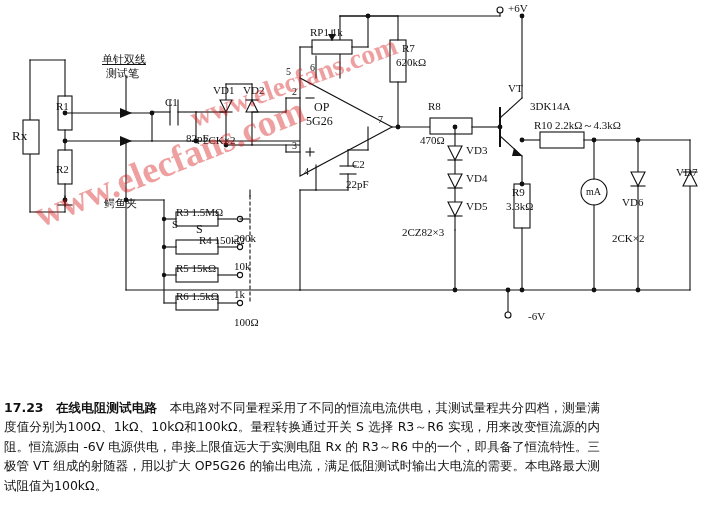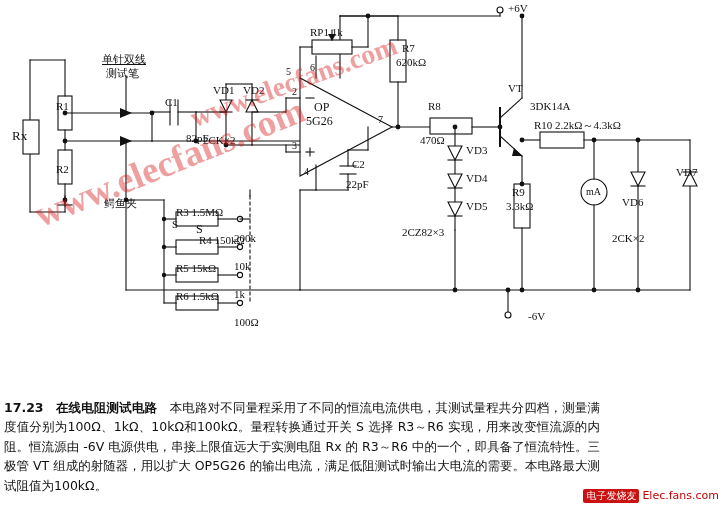--- a/index.html
+++ b/index.html
@@ -264,17 +264,14 @@
   <div class="wm" id="wm2">www.elecfans.com</div>
 
   <div class="cap">
     <p>
       <span class="title">17.23</span>
       &nbsp;&nbsp;<span class="title">在线电阻测试电路</span>
       &nbsp;&nbsp;<span>本电路对不同量程采用了不同的恒流电流供电，其测试量程共分四档，测量满度值分别为100Ω、1kΩ、10kΩ和100kΩ。量程转换通过开关 S 选择 R3～R6 实现，用来改变恒流源的内阻。恒流源由 -6V 电源供电，串接上限值远大于实测电阻 Rx 的 R3～R6 中的一个，即具备了恒流特性。三极管 VT 组成的射随器，用以扩大 OP5G26 的输出电流，满足低阻测试时输出大电流的需要。本电路最大测试阻值为100kΩ。</span>
     </p>
   </div>
 
-  <div id="wmcorner">
-    <span class="box">电子发烧友</span><span>Elec.fans.com</span>
-  </div>
 
 </div>
 
 </body></html>

